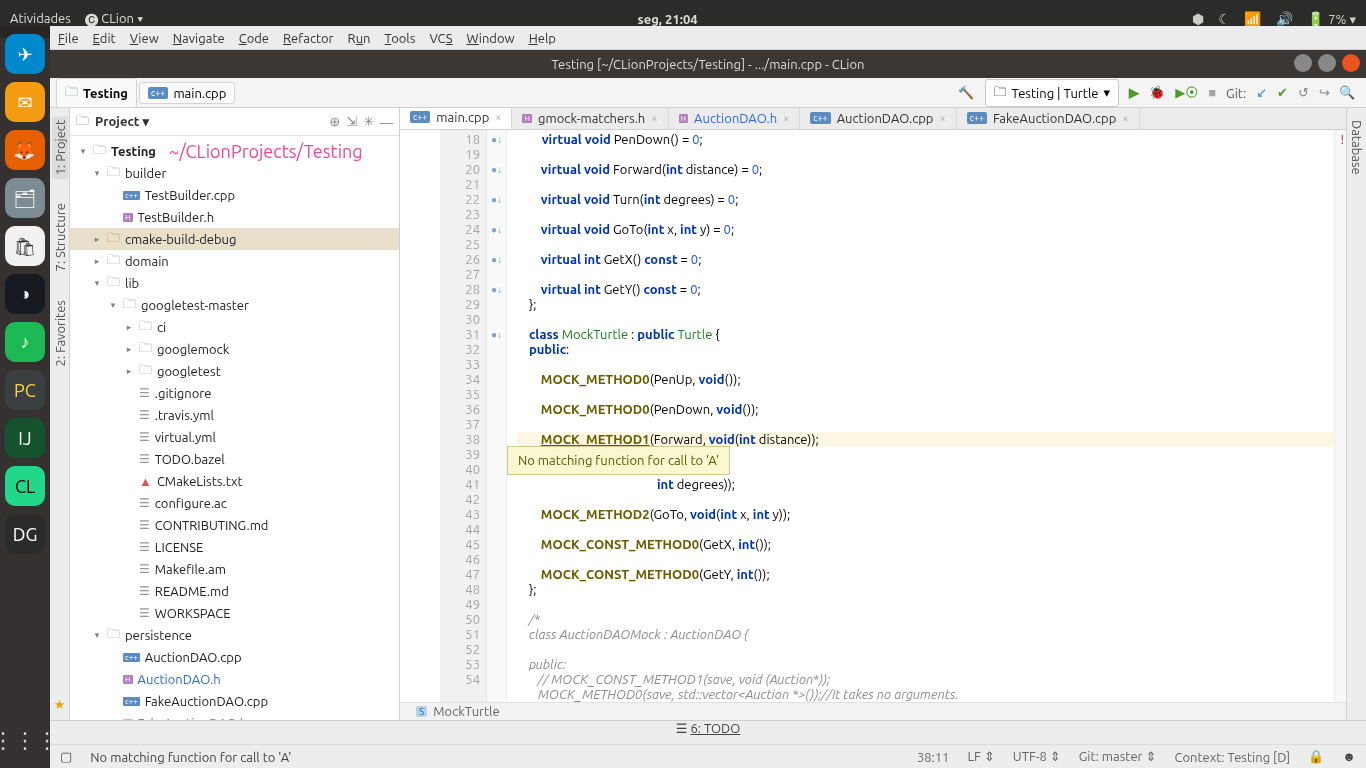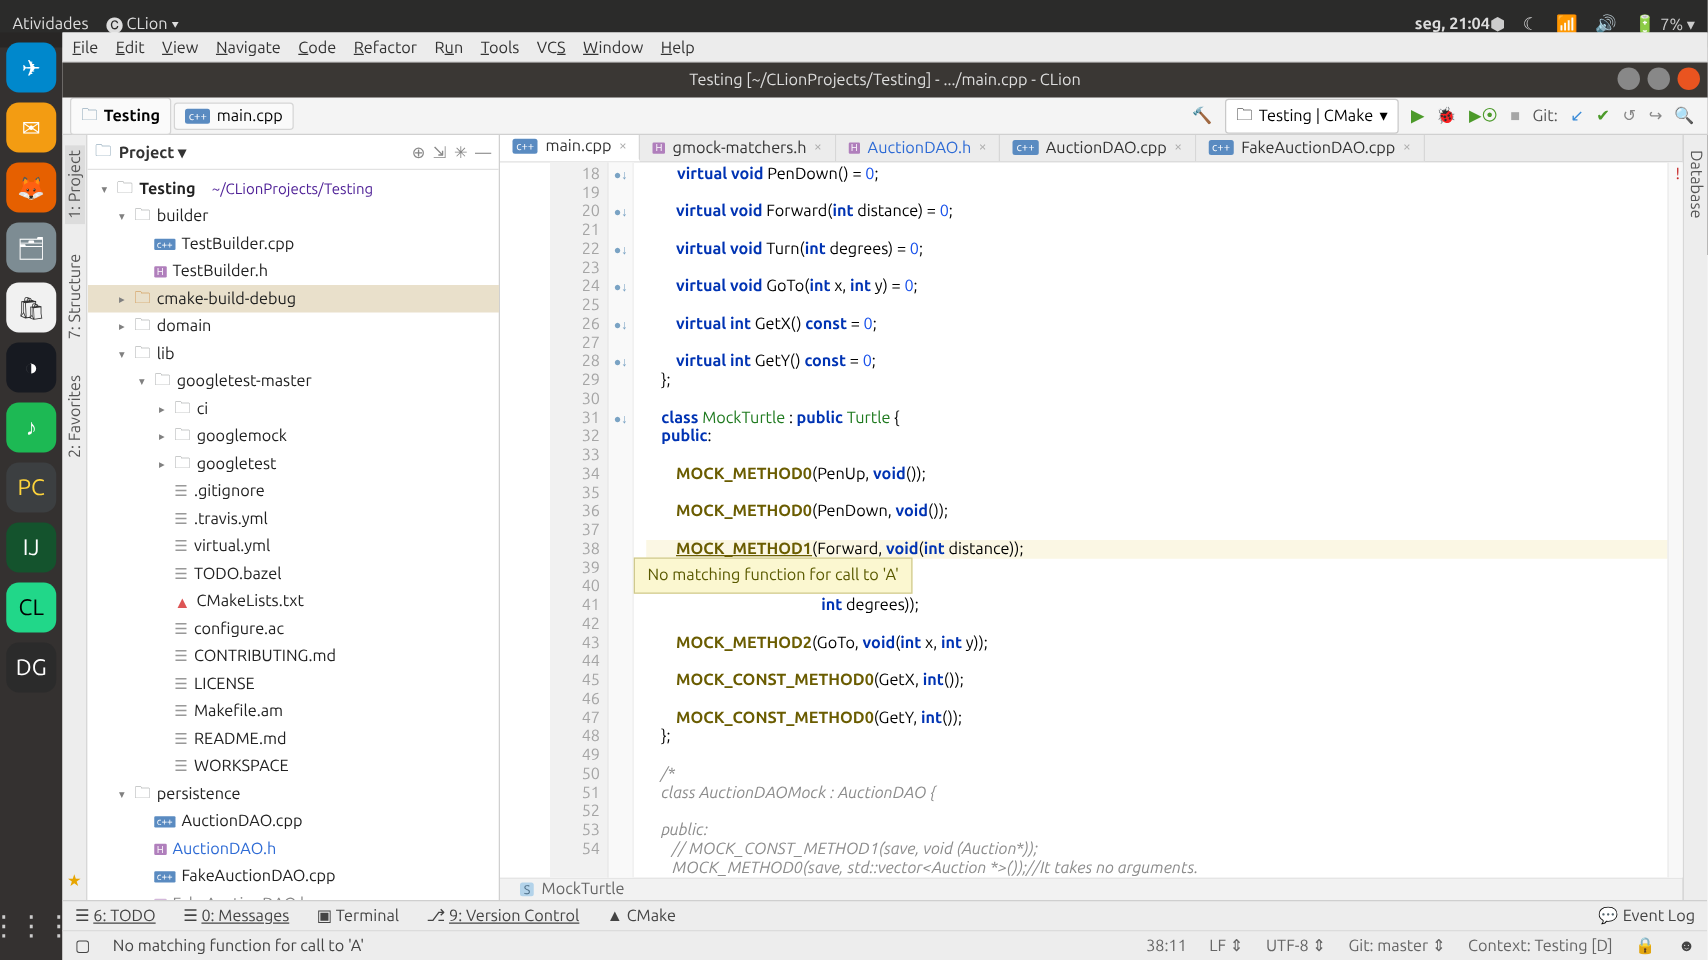--- a/index.html
+++ b/index.html
@@ -1,20 +1,20 @@
 <!DOCTYPE html>
 <html><head>
 <meta charset="utf-8">
 <style>
 * { margin:0; padding:0; box-sizing:border-box; font-family:"Ubuntu","Segoe UI",sans-serif; font-size:13px; }
 html,body { width:1366px; height:768px; overflow:hidden; background:#595653; }
 
 #sysbar { height:38px; background:#2b2b2a; color:#ddd; display:flex; align-items:center; padding:17px 10px; }
 #sysbar .left { display:flex; gap:14px; }
-#sysbar .center { flex:1; text-align:right; font-weight:600; }
+#sysbar .center { flex:1; text-align:center; font-weight:600; }
 #sysbar .right { display:flex; gap:14px; align-items:center; }
 .sysicon { font-size:14px; color:#ccc; }
 
 #dock { position:absolute; left:0; top:26px; width:50px; height:742px; background:rgba(40,38,36,0.75); display:flex; flex-direction:column; align-items:center; padding-top:8px; gap:8px; }
 .dockitem { width:40px; height:40px; border-radius:10px; display:flex; align-items:center; justify-content:center; color:#fff; font-size:18px; }
 .d-blue  {background:#0088cc;}
 .d-org   {background:#f39c12;}
 .d-ffox  {background:#e66000;}
 .d-grey  {background:#7d8c93;}
 .d-white {background:#f1f1f1;color:#333;}
@@ -65,21 +65,21 @@
 #tree { flex:1; overflow:auto; padding:4px 0; }
 .node { display:flex; align-items:center; height:22px; padding-left:8px; gap:5px; color:#222; white-space:nowrap; }
 .node .tri{width:10px;font-size:9px;color:#808080;text-align:center;}
 .node .fld{color:#979A9B;}
 .node.sel{background:#e9e0cb;}
 .node.lnk{color:#2e6bd5;}
 .pad1{padding-left:22px;} .pad2{padding-left:38px;} .pad3{padding-left:54px;}
 .filecpp{background:#5a8bc1;color:#fff;font-size:8px;padding:0 2px;border-radius:1px;}
 .fileh{background:#b07fbc;color:#fff;font-size:8px;padding:0 2px;border-radius:1px;}
 .filetxt{color:#999;font-size:12px;}
-.dim{color:#4c1d95;font-size:12px;}
+.dim{color:#ec4899;font-size:18px;}
 
 
 #editor { flex:1; display:flex; flex-direction:column; min-width:0; }
 #tabs { height:26px; display:flex; background:#ececec; border-bottom:1px solid #cfcfcf; }
 .etab { display:flex; align-items:center; padding:0 10px; gap:6px; border-right:1px solid #d7d7d7; color:#333; background:#ececec; }
 .etab.active{background:#fff;border-bottom:2px solid #fff;}
 .etab .close{color:#aaa;font-size:11px;}
 .etab.blue{color:#2e6bd5;}
 #code { flex:1; position:relative; background:#fff; display:flex; font-family:"DejaVu Sans Mono","Consolas",monospace; font-size:13px;padding-left:40px; }
 #gutter { width:47px; background:#f1f1f1; color:#a5a5a5; text-align:right; padding:2px 6px 0 0; border-right:1px solid #e4e4e4; line-height:15px; }
@@ -92,21 +92,21 @@
 .macro{color:#6a5c00;font-weight:600;}
 .cmt{color:#8c8c8c;font-style:italic;}
 .hlrow{background:#fbf7e4;display:block;}
 #tooltip { position:absolute; left:0px; top:316px; background:#fbf7d0; border:1px solid #cfc98e; padding:6px 10px; color:#5a5a00; }
 #errstrip{position:absolute;right:0;top:0;width:12px;height:100%;background:#f8f8f8;border-left:1px solid #eaeaea;}
 #errstrip .err{position:absolute;right:2px;top:2px;color:#c62828;}
 #breadcrumb2{height:22px;border-top:1px solid #e1e1e1;display:flex;align-items:center;padding-left:16px;gap:6px;color:#666;}
 .sico{background:#b3d3ea;color:#4a6a84;font-size:10px;padding:0 3px;border-radius:2px;}
 
 
-#toolrow { height:24px; background:#ededed; border-top:1px solid #cfcfcf; display:flex; align-items:center; padding:0 10px; gap:22px; color:#444; }
+#toolrow { height:24px; background:#ededed; border-top:1px solid #cfcfcf; display:flex; align-items:center; padding:0 10px; gap:22px; color:#444;flex-direction:column; }
 #toolrow .spacer{flex:1;}
 #statusbar { height:24px; background:#ededed; border-top:1px solid #dcdcdc; display:flex; align-items:center; padding:0 10px; color:#444; gap:18px; }
 #statusbar .msg{flex:1;}
 .stgrey{color:#666;}
 .lock{color:#9a9a9a;}
 </style>
 </head>
 <body>
 
 <div id="sysbar">
@@ -171,21 +171,21 @@
           <b>Testing</b>
         </div>
       <div class="crumb">
           <span class="cppicn">c++</span>
           <span>main.cpp</span>
         </div>
     </div>
     <div class="navspacer"></div>
     <div class="navright">
       <span style="color:#4c9a2a;">🔨</span>
-      <div class="rundrop">🗀 <span>Testing | CMake</span> ▾</div>
+      <div class="rundrop">🗀 <span>Testing | Turtle</span> ▾</div>
       <span class="runicn">▶</span>
       <span class="bugicn">🐞</span>
       <span style="color:#4c9a2a;">▶⦿</span>
       <span style="color:#a6a6a6;">■</span>
       <span class="gitlbl">Git:</span>
       <span class="gitblue">↙</span>
       <span class="gitgreen">✔</span>
       <span style="color:#888;">↺</span>
       <span style="color:#888;">↪</span>
       <span style="color:#888;">🔍</span>

